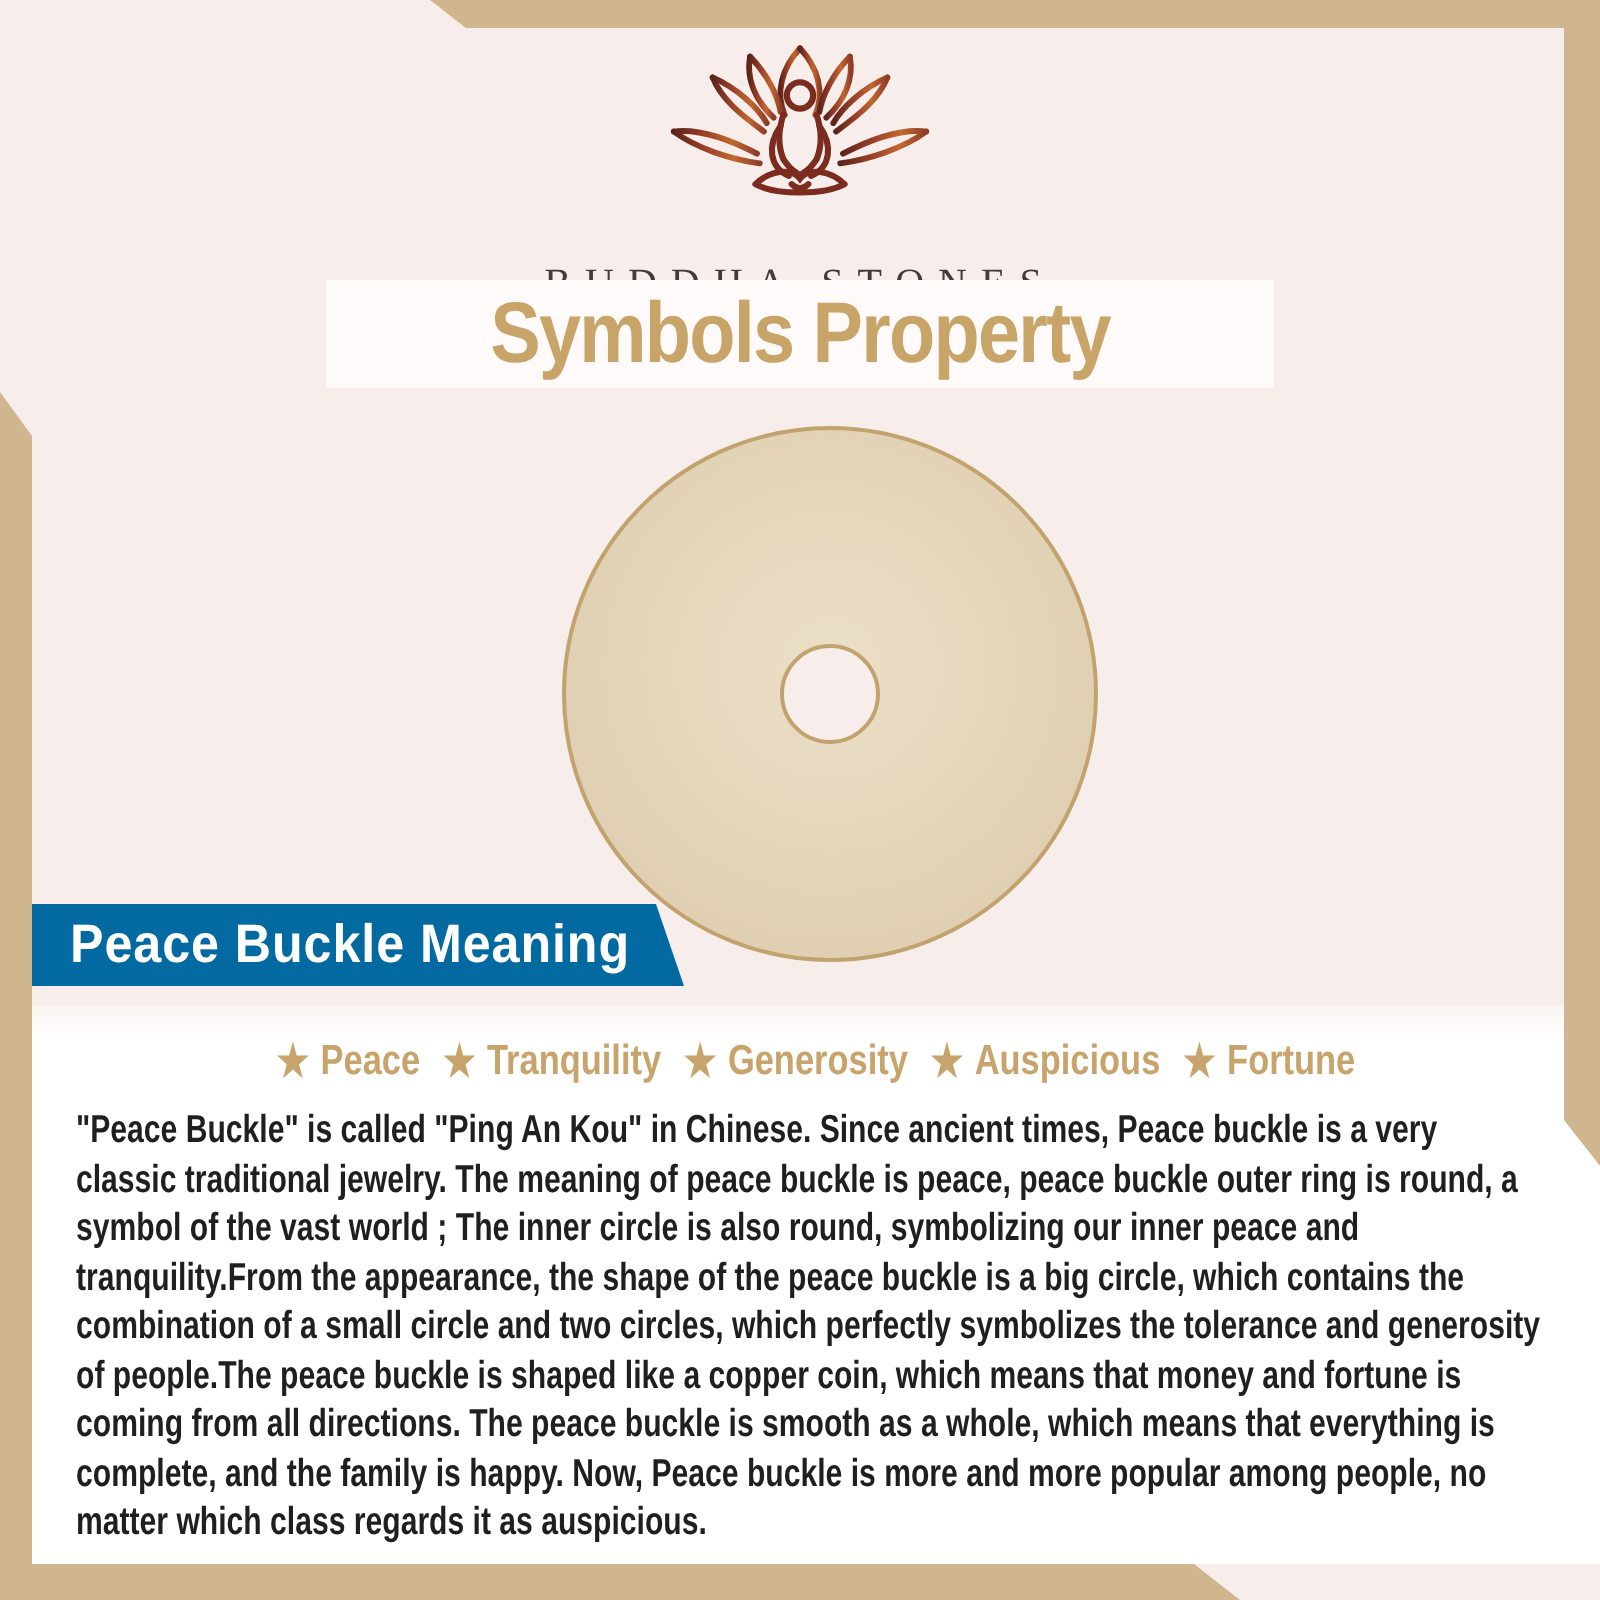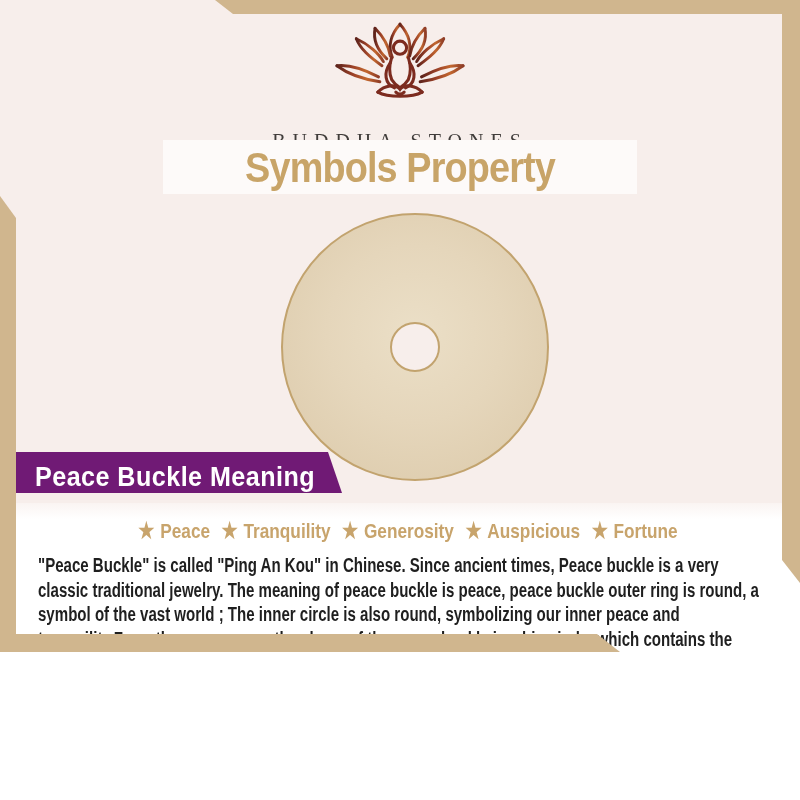--- a/index.html
+++ b/index.html
@@ -1,17 +1,17 @@
 <!DOCTYPE html>
 <html><head>
 <meta charset="utf-8">
 <style>
   html,body{margin:0;padding:0;}
   .page{
-    position:relative;width:800px;height:652px;overflow:hidden;
+    position:relative;width:800px;height:800px;overflow:hidden;
     background:#F7EEEB;
     font-family:"Liberation Sans",sans-serif;
   }
   
   .strip{position:absolute;background:#D0B68E;}
   .strip-top{left:215px;top:0;width:585px;height:14px;
     clip-path:polygon(0 0,585px 0,585px 14px,18px 14px);}
   .strip-right{right:0;top:0;width:18px;height:583px;
     clip-path:polygon(0 0,18px 0,18px 583px,0 560px);z-index:6;}
   .strip-left{left:0;top:196px;width:16px;height:604px;
@@ -40,23 +40,23 @@
     background:radial-gradient(circle at 50% 45%,#EBDFC7 0%,#E5D6BB 45%,#DFCEB0 78%,#D8C5A3 100%);
     z-index:2;
   }
   .buckle-hole{
     position:absolute;left:50%;top:50%;width:50px;height:50px;margin:-25px 0 0 -25px;
     border-radius:50%;box-sizing:border-box;border:2px solid #C2A36E;background:#F7EEEB;
   }
   
   .banner{
     position:absolute;left:16px;top:452px;width:326px;height:41px;
-    background:#701a75;z-index:7;
+    background:#0369a1;z-index:7;
     clip-path:polygon(0 0,312px 0,326px 41px,0 41px);
-    display:flex;align-items:flex-end;padding-left:19px;box-sizing:border-box;
+    display:flex;align-items:center;padding-left:19px;box-sizing:border-box;
   }
   .banner-label{
     color:#FFFFFF;font-size:27px;font-weight:bold;letter-spacing:0.5px;
     transform:scaleX(0.93);transform-origin:left center;white-space:nowrap;
   }
   
   .card{
     position:absolute;left:16px;top:503px;width:784px;height:279px;
     background:linear-gradient(#FAF4F2,#FFFFFF 16px);overflow:hidden;z-index:4;
   }

